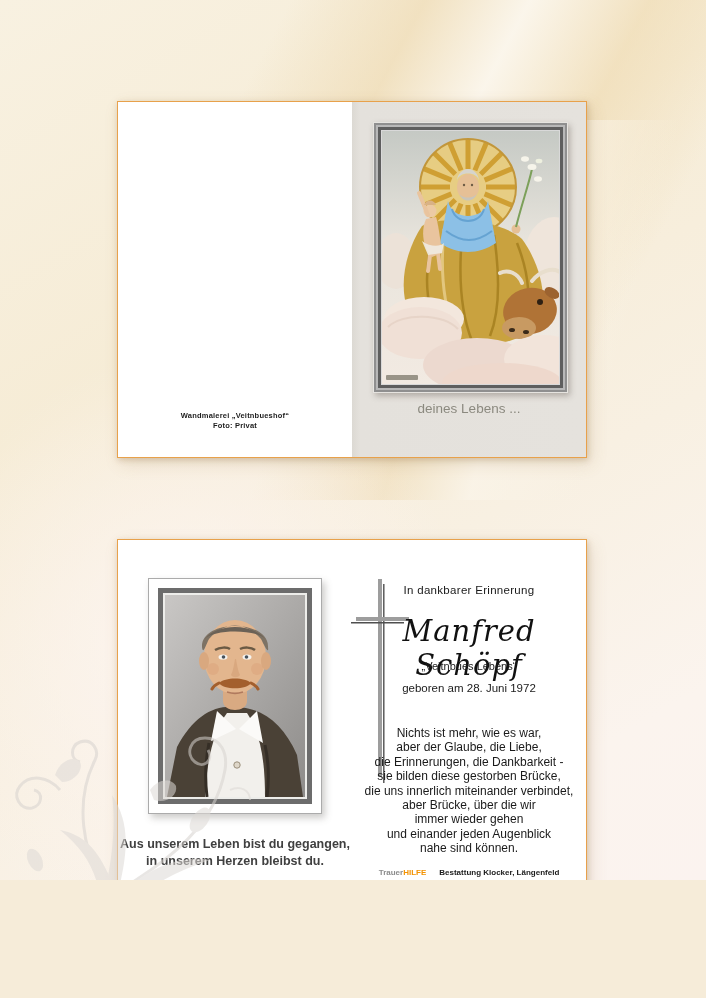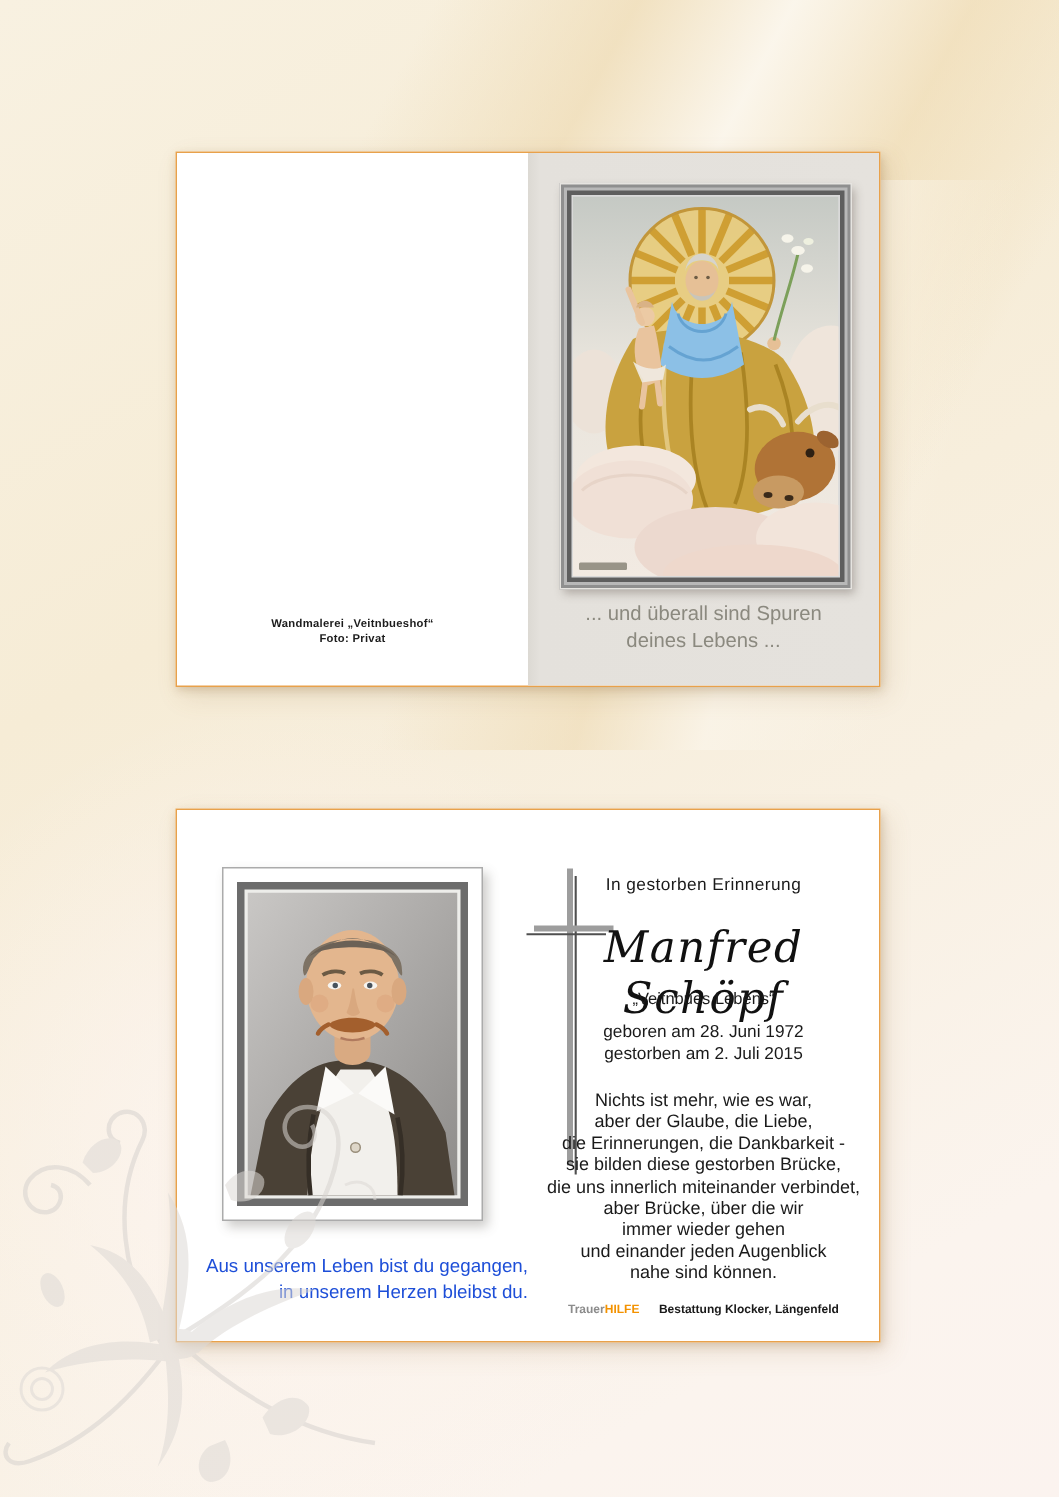--- a/index.html
+++ b/index.html
@@ -1,18 +1,18 @@
 <!DOCTYPE html>
 <html><head>
 <meta charset="utf-8">
 <style>
   * { margin:0; padding:0; box-sizing:border-box; }
   html,body { background:#f6ecd9; }
   .page {
-    position:relative; width:706px; height:998px; overflow:hidden;
+    position:relative; width:706px; height:880px; overflow:hidden;
     font-family:"Liberation Sans", sans-serif;
     background:linear-gradient(150deg,#f8f1e1 0%,#f6ecd6 35%,#f8f0e2 62%,#fbf4ee 85%,#fbf3ef 100%);
   }
   .band1 { position:absolute; right:0; top:0; width:520px; height:430px; pointer-events:none;
     background:linear-gradient(118deg, rgba(243,228,197,0) 14%, rgba(238,218,178,.65) 32%, rgba(251,246,236,.95) 46%, rgba(238,216,172,.55) 62%, rgba(248,240,226,0) 80%); }
   .band2 { position:absolute; right:-40px; top:120px; width:560px; height:380px; pointer-events:none;
     background:linear-gradient(105deg, rgba(240,222,184,0) 25%, rgba(236,214,170,.5) 45%, rgba(250,244,232,.8) 58%, rgba(240,222,184,0) 75%); }
   .bg-glow { position:absolute; left:-90px; bottom:-70px; width:560px; height:600px; pointer-events:none;
     background:radial-gradient(closest-side, rgba(253,245,241,.95), rgba(253,245,241,0)); }
 
@@ -39,22 +39,22 @@
   .caption-gray { position:absolute; left:0; right:0; top:298px; text-align:center;
     color:#8b897f; font-size:13.5px; line-height:17.5px; }
 
   
   .photo-frame { position:absolute; left:30px; top:38px;
     border:1px solid #ababab; background:#fff; padding:9px;
     box-shadow:3px 4px 7px rgba(90,85,80,.30); }
   .phf2 { background:#6c6c6c; padding:5px; }
   .phf3 { background:#ededea; padding:2px; }
   .photo-frame svg { display:block; }
-  .farewell { position:absolute; left:0; right:0; top:296px; text-align:right;
-    color:#1d4ed8; font-size:12.5px; line-height:16.5px; }
+  .farewell { position:absolute; left:0; right:0; top:296px; text-align:center;
+    color:#404040; font-size:12.5px; line-height:16.5px;font-weight:bold; }
 
   .cross-svg { position:absolute; left:-4px; top:30px; }
   .mem { position:absolute; left:0; right:0; text-align:center; color:#1a1a1a; }
   .mem-heading { top:44px; font-size:11.5px; letter-spacing:.3px; }
   .mem-name { top:74px; font-family:"DejaVu Serif", serif; font-style:italic;
     font-size:29px; letter-spacing:1px; color:#111; }
   .mem-nickname { top:120px; font-size:11px; }
   .mem-dates { top:141px; font-size:11.5px; line-height:14.5px; }
   .mem-poem { top:186px; font-size:12px; line-height:14.4px; }
   .mem-brand { top:328px; font-size:8px; font-weight:bold; color:#1a1a1a; }
@@ -160,21 +160,20 @@
             <ellipse cx="95" cy="234" rx="54" ry="27" fill="#ecd9cf"></ellipse>
             <ellipse cx="162" cy="228" rx="40" ry="24" fill="#f2e4da"></ellipse>
             <ellipse cx="120" cy="252" rx="60" ry="20" fill="#eed8cc"></ellipse>
             <rect x="4" y="244" width="32" height="5" rx="1" fill="#8a8578" opacity="0.85"></rect>
           </svg>
         </div>
             </div>
           </div>
       </div>
       <div class="caption-gray">
-        <div>... und überall sind Spuren</div>
         <div>deines Lebens ...</div>
       </div>
     </div>
   </div>
 
   <div class="card card-bottom">
     <div class="half half-left">
       <div class="photo-frame">
         <div class="phf2">
             <div class="phf3">
@@ -227,26 +226,25 @@
         <div>in unserem Herzen bleibst du.</div>
       </div>
     </div>
     <div class="half half-right">
       <svg class="cross-svg" width="70" height="215" viewBox="0 0 70 215">
         <line x1="32" y1="9" x2="32" y2="207" stroke="#9d9d9d" stroke-width="4"></line>
         <line x1="35.8" y1="14" x2="35.8" y2="213" stroke="#4f4f4f" stroke-width="1.4"></line>
         <line x1="8" y1="49" x2="61" y2="49" stroke="#9d9d9d" stroke-width="4"></line>
         <line x1="3" y1="52.8" x2="56" y2="52.8" stroke="#4f4f4f" stroke-width="1.4"></line>
       </svg>
-      <div class="mem mem-heading">In gestorben Erinnerung</div>
+      <div class="mem mem-heading">In dankbarer Erinnerung</div>
       <div class="mem mem-name">Manfred Schöpf</div>
       <div class="mem mem-nickname">„Veitnbues Lebens“</div>
       <div class="mem mem-dates">
         <div>geboren am 28. Juni 1972</div>
-        <div>gestorben am 2. Juli 2015</div>
       </div>
       <div class="mem mem-poem">
         <div>Nichts ist mehr, wie es war,</div>
         <div>aber der Glaube, die Liebe,</div>
         <div>die Erinnerungen, die Dankbarkeit -</div>
         <div>sie bilden diese gestorben Brücke,</div>
         <div>die uns innerlich miteinander verbindet,</div>
         <div>aber Brücke, über die wir</div>
         <div>immer wieder gehen</div>
         <div>und einander jeden Augenblick</div>

